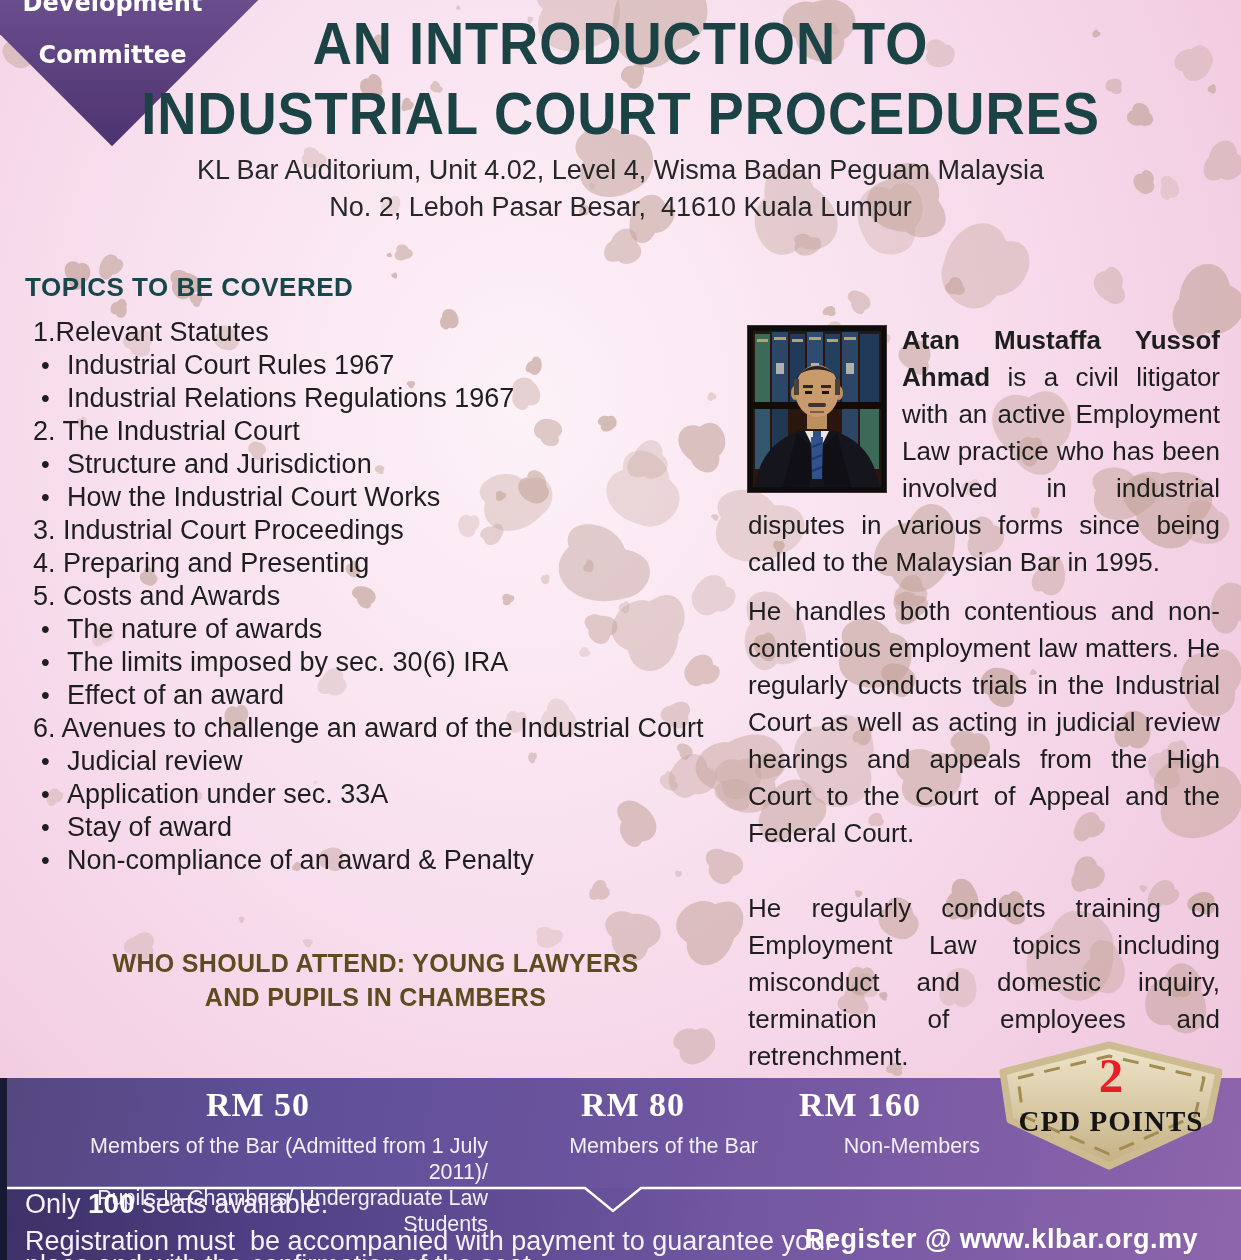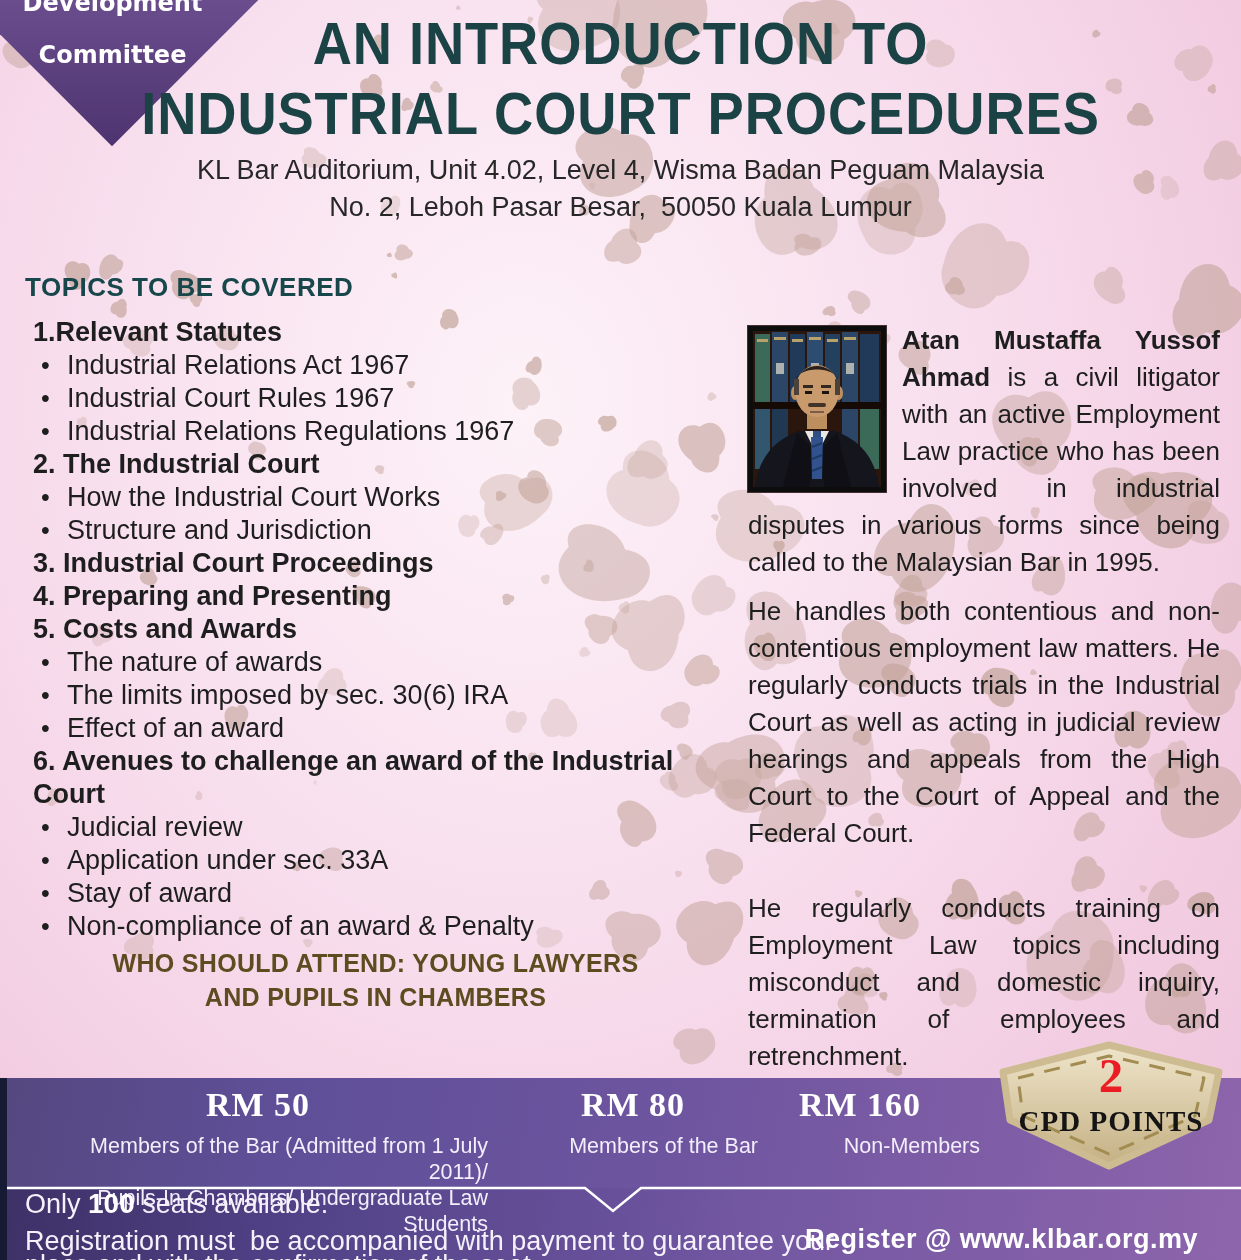--- a/index.html
+++ b/index.html
@@ -23,21 +23,21 @@
   .title{position:absolute; left:0; width:100%; text-align:center; color:#1b4345;
     font-weight:700; font-size:59px; letter-spacing:1px; transform:scaleX(.92); transform-origin:50% 50%;}
   .t1{top:10px;} .t2{top:80px;}
   .venue{position:absolute; left:0; width:100%; text-align:center; color:#272727;
     font-size:27px; line-height:37px; white-space:pre;}
   .v1{top:152px;} .v2{top:189px;}
   
   .sec-head{position:absolute; color:#17474b; font-weight:700; font-size:26px; letter-spacing:.5px;}
   
   .topics{position:absolute; left:25px; top:316px; width:710px; color:#1e1e1e;}
-  .topic-label{font-weight:700; font-size:27px; line-height:33px; padding-left:8px;}
+  .topic-label{font-weight:400; font-size:27px; line-height:33px; padding-left:8px;}
   .bullet{font-size:27px; line-height:33px; padding-left:42px;}
   .bullet::before{content:"\2022"; display:inline-block; width:26px; margin-left:-26px; font-size:25px;}
   
   .attend{position:absolute; left:88px; top:946px; width:575px; text-align:center;
     color:#5d4c20; font-weight:700; font-size:25px; line-height:34px; letter-spacing:.3px;}
   
   .speaker{position:absolute; left:748px; top:322px; width:472px; color:#1e1e1e;
     font-size:26px; line-height:37px; text-align:justify;}
   .speaker p{margin:0 0 0 0;}
   .speaker .p2{margin-top:12px;}
@@ -253,32 +253,31 @@
 
   <div class="ribbon-shape"></div>
   <div class="ribbon-text">
     <div class="l1">Development</div>
     <div class="l2">Committee</div>
   </div>
 
   <div class="title t1">AN INTRODUCTION TO</div>
   <div class="title t2">INDUSTRIAL COURT PROCEDURES</div>
   <div class="venue v1">KL Bar Auditorium, Unit 4.02, Level 4, Wisma Badan Peguam Malaysia</div>
-  <div class="venue v2">No. 2, Leboh Pasar Besar,  50050 Kuala Lumpur</div>
+  <div class="venue v2">No. 2, Leboh Pasar Besar,  41610 Kuala Lumpur</div>
 
   <div class="sec-head" style="left:25px; top:272px;">TOPICS TO BE COVERED</div>
 
   <div class="topics">
     <div class="topic-label">1.Relevant Statutes</div>
-    <div class="bullet">Industrial Relations Act 1967</div>
     <div class="bullet">Industrial Court Rules 1967</div>
     <div class="bullet">Industrial Relations Regulations 1967</div>
     <div class="topic-label">2. The Industrial Court</div>
+    <div class="bullet">Structure and Jurisdiction</div>
     <div class="bullet">How the Industrial Court Works</div>
-    <div class="bullet">Structure and Jurisdiction</div>
     <div class="topic-label">3. Industrial Court Proceedings</div>
     <div class="topic-label">4. Preparing and Presenting</div>
     <div class="topic-label">5. Costs and Awards</div>
     <div class="bullet">The nature of awards</div>
     <div class="bullet">The limits imposed by sec. 30(6) IRA</div>
     <div class="bullet">Effect of an award</div>
     <div class="topic-label">6. Avenues to challenge an award of the Industrial Court</div>
     <div class="bullet">Judicial review</div>
     <div class="bullet">Application under sec. 33A</div>
     <div class="bullet">Stay of award</div>

